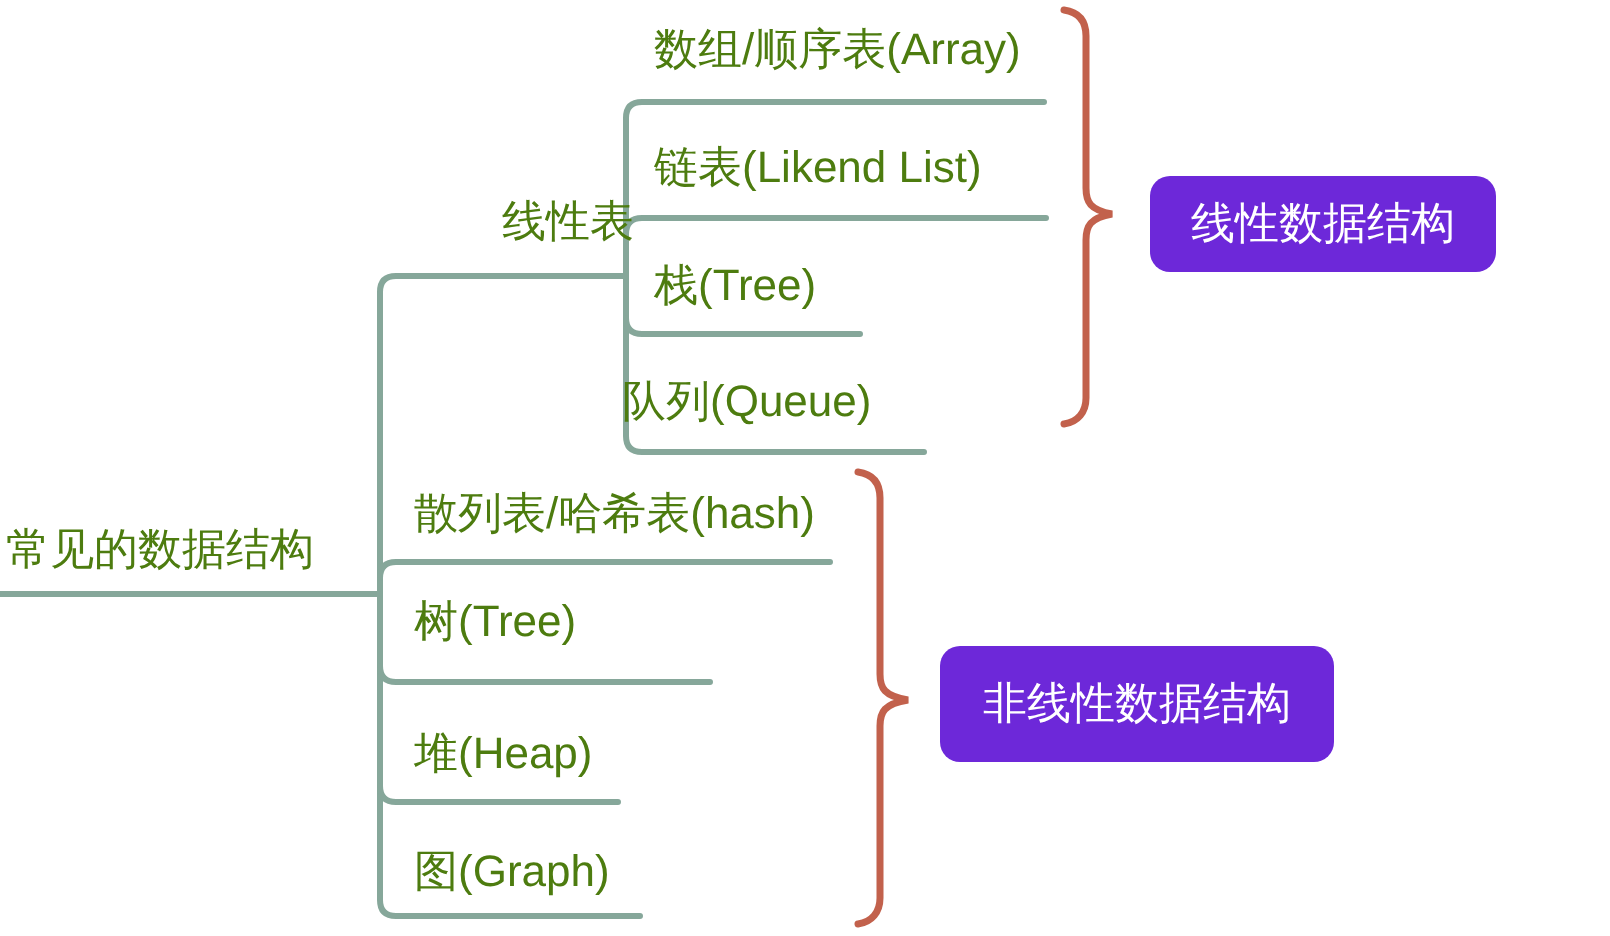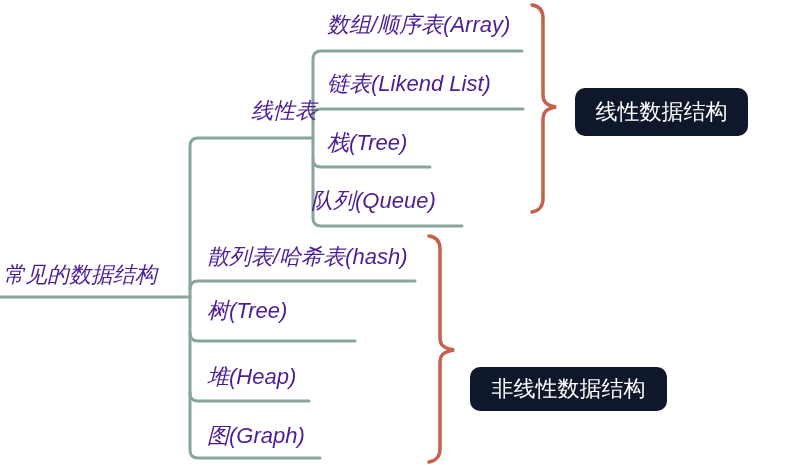--- a/index.html
+++ b/index.html
@@ -9,35 +9,34 @@
     background:#ffffff;
     overflow:hidden;
     font-family:"Liberation Sans","DejaVu Sans",sans-serif;
   }
   #wires{position:absolute;left:0;top:0;width:805px;height:468px;}
   .wire{fill:none;stroke-width:3;stroke-linecap:round;}
   .brace{fill:none;stroke-width:3.5;stroke-linecap:round;}
   .node{
     position:absolute;
     font-size:22px;
-    color:#4c1d95;
+    color:#4d7c0f;
     white-space:nowrap;
     line-height:1;
-    font-style:italic;
   }
   .group-box{
     position:absolute;
     border-radius:10px;
     display:flex;align-items:center;justify-content:center;
     font-size:22px;
     color:#ffffff;
     white-space:nowrap;
   }
   
-  .group-box{background:#0f172a;}
+  .group-box{background:#6d28d9;}
 </style>
 </head>
 <body>
 
 <div id="canvas">
 
   <svg id="wires" width="805" height="468" viewBox="0 0 805 468">
 
     <path class="wire" d="M313,138 L198,138 Q190,138 190,146 L190,450 Q190,458 198,458 L320,458" stroke="#86a79a"></path>
 
@@ -67,15 +66,15 @@
   <div class="node" style="left:207px;top:300px;">树(Tree)</div>
   <div class="node" style="left:207px;top:366px;">堆(Heap)</div>
   <div class="node" style="left:207px;top:425px;">图(Graph)</div>
 
   <div class="node" style="left:327px;top:14px;">数组/顺序表(Array)</div>
   <div class="node" style="left:327px;top:73px;">链表(Likend List)</div>
   <div class="node" style="left:327px;top:132px;">栈(Tree)</div>
   <div class="node" style="left:311px;top:190px;">队列(Queue)</div>
 
   <div class="group-box" style="left:575px;top:88px;width:173px;height:48px;">线性数据结构</div>
-  <div class="group-box" style="left:470px;top:323px;width:197px;height:44px;margin-top:44px;">非线性数据结构</div>
+  <div class="group-box" style="left:470px;top:323px;width:197px;height:58px;">非线性数据结构</div>
 
 </div>
 
 </body></html>

